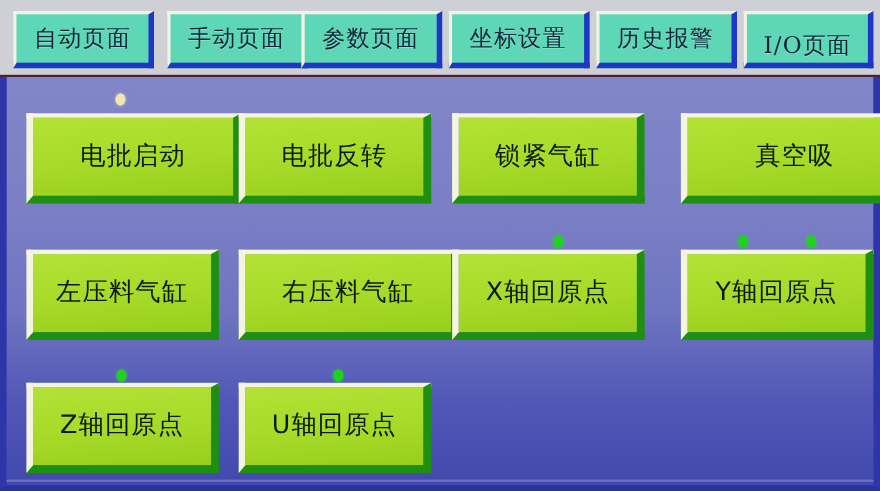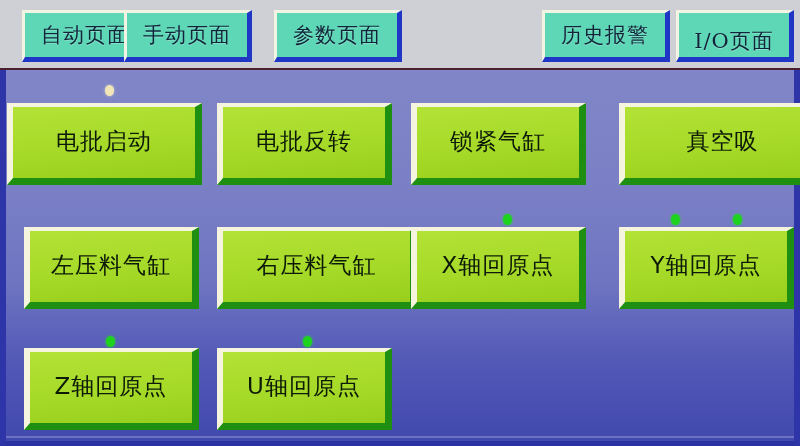--- a/index.html
+++ b/index.html
@@ -118,39 +118,42 @@
     background: #f0e6b8;
     box-shadow: 0 0 3px rgba(240,235,190,0.7);
   }
 </style>
 </head>
 <body>
 
 <div id="screen">
 
   <div id="tabbar">
-      <div class="tab" style="position: absolute; left: 22px; width: 128px;">
+      <div class="tab" style="position: absolute; left: 12px; width: 128px;">
         <span class="tab-label">自动页面</span>
       </div>
-      <div class="tab" style="position: absolute; left: 124px; width: 128px;">
+      <div class="tab" style="position: absolute; left: 152px; width: 128px;">
         <span class="tab-label">手动页面</span>
       </div>
       <div class="tab" style="position: absolute; left: 274px; width: 128px;">
         <span class="tab-label">参数页面</span>
+      </div>
+      <div class="tab" style="position: absolute; left: 408px; width: 128px;">
+        <span class="tab-label">坐标设置</span>
       </div>
       <div class="tab" style="position: absolute; left: 542px; width: 128px;">
         <span class="tab-label">历史报警</span>
       </div>
       <div class="tab" style="position: absolute; left: 676px; width: 118px;">
         <span class="tab-label serifish">I/O页面</span>
       </div>
     </div>
 
   <div id="panel">
-      <div class="mbtn" style="left: 1px; top: 33px; width: 195px; height: 82px;">
+      <div class="mbtn" style="left: 18px; top: 33px; width: 195px; height: 82px;">
         <span class="mbtn-label">电批启动</span>
       </div>
       <div class="mbtn" style="left: 211px; top: 33px; width: 175px; height: 82px;">
         <span class="mbtn-label">电批反转</span>
       </div>
       <div class="mbtn" style="left: 405px; top: 33px; width: 175px; height: 82px;">
         <span class="mbtn-label">锁紧气缸</span>
       </div>
       <div class="mbtn" style="left: 613px; top: 33px; width: 208px; height: 82px;">
         <span class="mbtn-label">真空吸</span>

